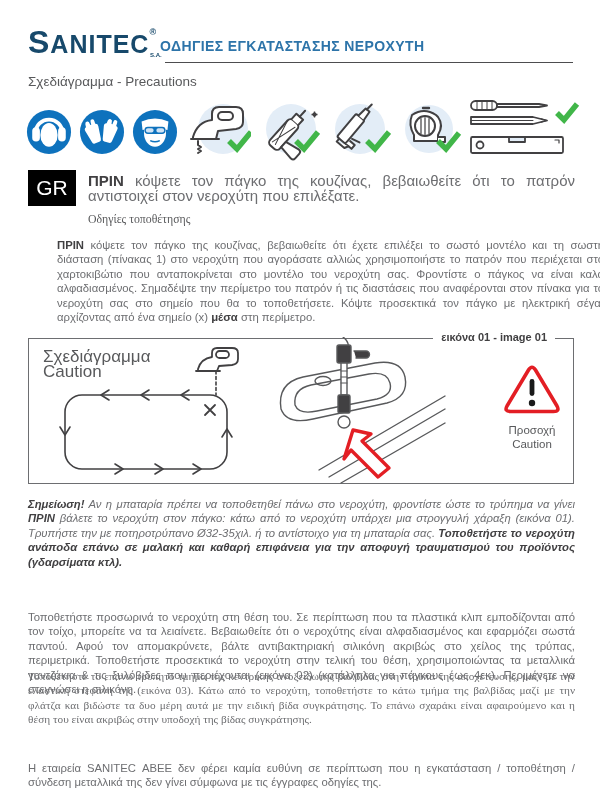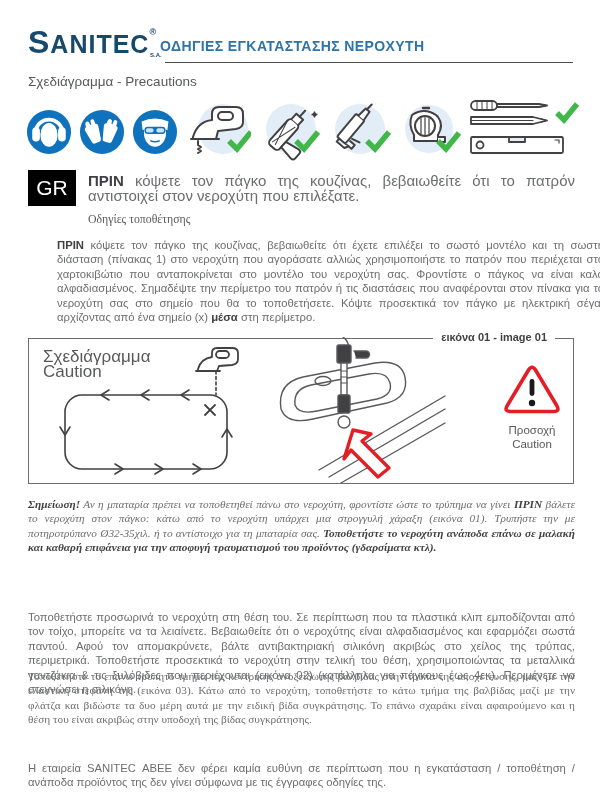--- a/index.html
+++ b/index.html
@@ -21,21 +21,21 @@
   .icons-row svg{flex:0 0 auto;}
   .tool{position:relative;}
   
   .gr-box{position:absolute;top:170px;left:28px;width:48px;height:36px;background:#000000;
           color:#fff;font-size:21px;display:flex;align-items:center;justify-content:center;}
   .gr-intro{position:absolute;top:173px;left:88px;width:487px;font-size:15px;line-height:15px;text-align:justify;}
   .instr-heading{position:absolute;top:212px;left:88px;font-size:11.8px;color:#58595b;font-family:Liberation Serif, serif;}
   
   .para{position:absolute;left:28px;width:547px;font-size:11.3px;line-height:14.4px;text-align:justify;}
   .p1{top:238px;margin-left:29px;}
-  .note{top:497px;font-style:italic;font-family:Liberation Serif, serif;}
+  .note{top:497px;font-style:italic;}
   .p2{top:610px;}
   .p3{top:669px;font-family:Liberation Serif, serif;}
   .p4{top:761px;}
   .b{font-weight:bold;color:#414042;}
   
   .figure{position:absolute;top:338px;left:28px;width:544px;height:144px;border:1.5px solid #6d6e71;}
   .figure-caption{position:absolute;top:-8px;right:18px;background:#fff;padding:0 8px;
                   font-size:11px;font-weight:bold;color:#414042;}
   .diagram-label{position:absolute;top:10px;left:14px;font-size:17px;line-height:15px;color:#58595b;}
   .cut-diagram{position:absolute;top:8px;left:24px;}
@@ -246,15 +246,15 @@
       <div class="caution-text">
         <div>Προσοχή</div>
         <div>Caution</div>
       </div>
     </div>
   </div>
 
   <div class="para note"><span class="b">Σημείωση!</span><span> Αν η μπαταρία πρέπει να τοποθετηθεί πάνω στο νεροχύτη, φροντίστε ώστε το τρύπημα να γίνει </span><span class="b">ΠΡΙΝ</span><span> βάλετε το νεροχύτη στον πάγκο: κάτω από το νεροχύτη υπάρχει μια στρογγυλή χάραξη (εικόνα 01). Τρυπήστε την με ποτηροτρύπανο Ø32-35χιλ. ή το αντίστοιχο για τη μπαταρία σας. </span><span class="b">Τοποθετήστε το νεροχύτη ανάποδα επάνω σε μαλακή και καθαρή επιφάνεια για την αποφυγή τραυματισμού του προϊόντος (γδαρσίματα κτλ).</span></div>
   <div class="para p2"><span>Τοποθετήστε προσωρινά το νεροχύτη στη θέση του. Σε περίπτωση που τα πλαστικά κλιπ εμποδίζονται από τον τοίχο, μπορείτε να τα λειαίνετε. Βεβαιωθείτε ότι ο νεροχύτης είναι αλφαδιασμένος και εφαρμόζει σωστά παντού. Αφού τον απομακρύνετε, βάλτε αντιβακτηριακή σιλικόνη ακριβώς στο χείλος της τρύπας, περιμετρικά. Τοποθετήστε προσεκτικά το νεροχύτη στην τελική του θέση, χρησιμοποιώντας τα μεταλλικά γαντζάκια &amp; τις ξυλόβιδες που περιέχονται (εικόνα 02) (κατάλληλα για πάγκους έως 4εκ). Περιμένετε να στεγνώσει η σιλικόνη.</span></div>
   <div class="para p3"><span>Τοποθετήστε το επάνω τρυπητό τμήμα της κεντρικής ανοξείδωτης βαλβίδας στην τρύπα της αποχέτευσης, μαζί με την ελαστική στεφάνη της (εικόνα 03). Κάτω από το νεροχύτη, τοποθετήστε το κάτω τμήμα της βαλβίδας μαζί με την φλάτζα και βιδώστε τα δυο μέρη αυτά με την ειδική βίδα συγκράτησης. Το επάνω σχαράκι είναι αφαιρούμενο και η θέση του είναι ακριβώς στην υποδοχή της βίδας συγκράτησης.</span></div>
-  <div class="para p4"><span>Η εταιρεία SANITEC ΑΒΕΕ δεν φέρει καμία ευθύνη σε περίπτωση που η εγκατάσταση / τοποθέτηση / ανάποδα προϊόντος της δεν γίνει σύμφωνα με τις έγγραφες οδηγίες της.</span></div>
+  <div class="para p4"><span>Η εταιρεία SANITEC ΑΒΕΕ δεν φέρει καμία ευθύνη σε περίπτωση που η εγκατάσταση / τοποθέτηση / σύνδεση μεταλλικά της δεν γίνει σύμφωνα με τις έγγραφες οδηγίες της.</span></div>
 
 </div>
 
 </body></html>

